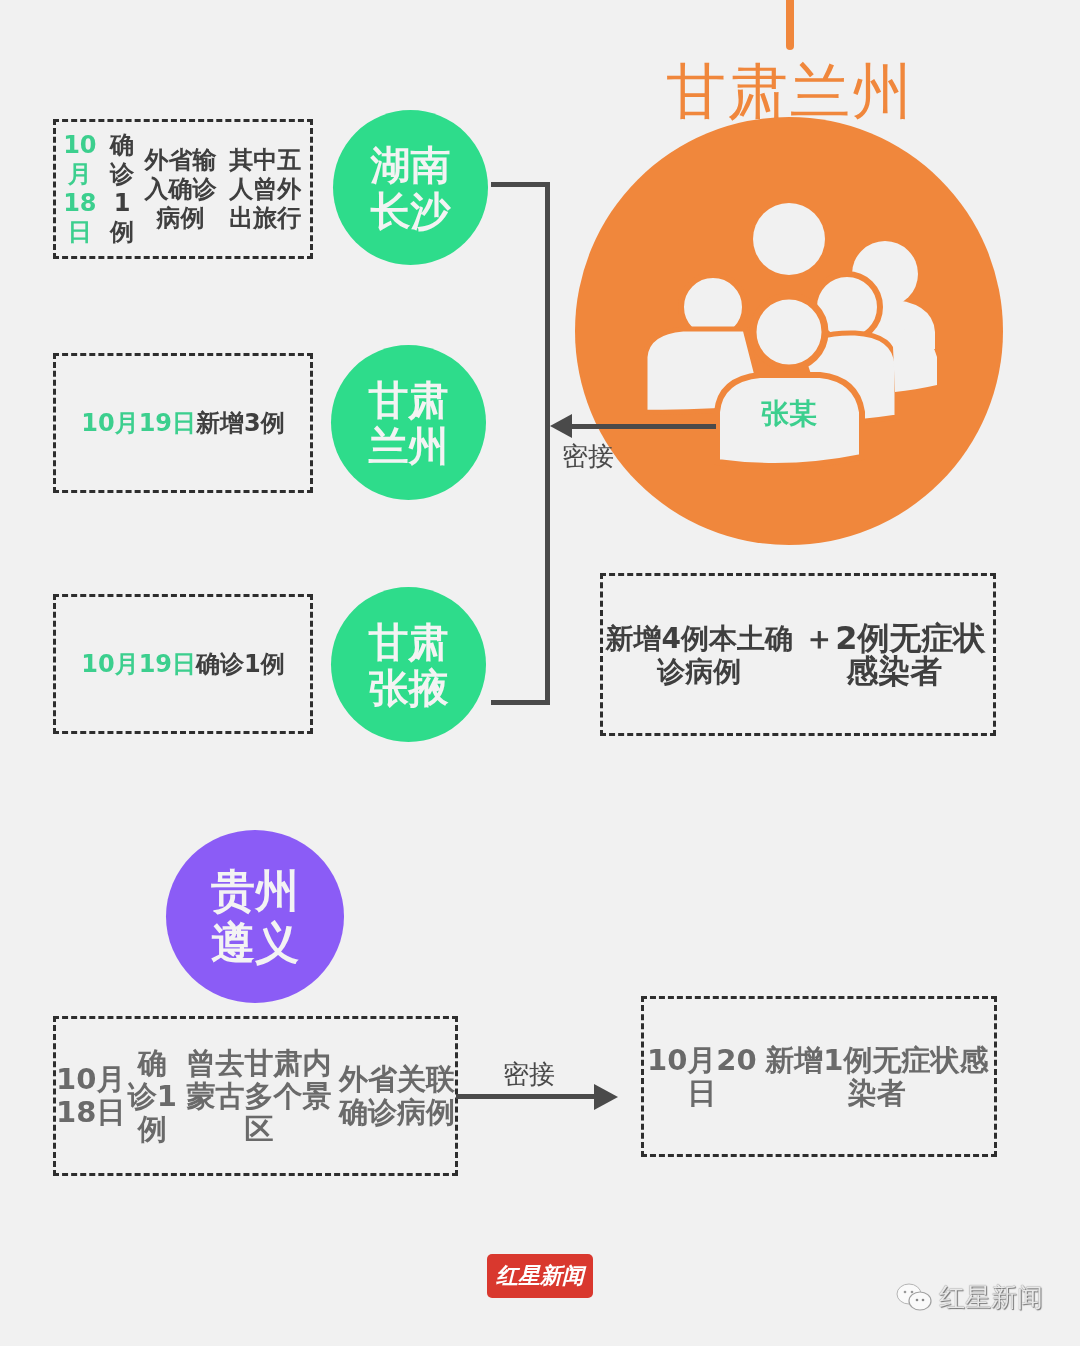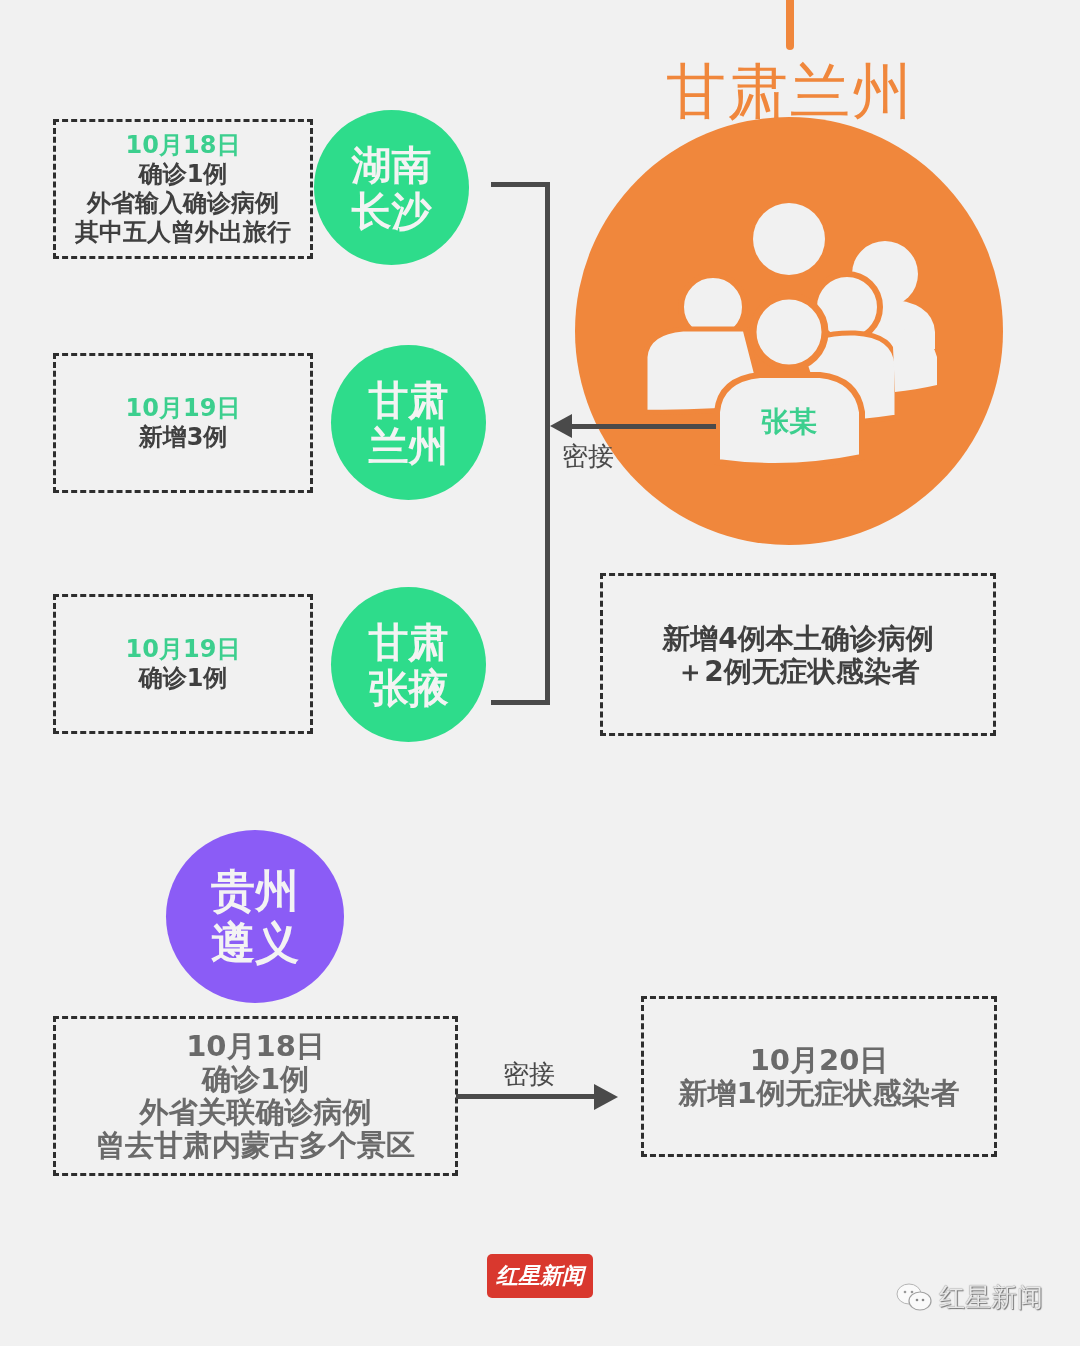--- a/index.html
+++ b/index.html
@@ -1,20 +1,20 @@
 <!DOCTYPE html>
 <html><head>
 <meta charset="utf-8">
 <style>
   html, body { margin:0; padding:0; }
   body { width:1080px; height:1346px; background:#f1f1f1; position:relative; overflow:hidden;
          font-family:"DejaVu Sans", sans-serif; }
   .abs { position:absolute; }
   .dbox { position:absolute; border:3px dashed #2e2e2e; box-sizing:border-box;
-          display:flex; flex-direction:column; align-items:center; justify-content:center; text-align:center; }
+          display:flex; flex-direction:row; align-items:center; justify-content:center; text-align:center; }
   .date-green { color:#3ccf8e; font-weight:bold; font-size:24px; line-height:29px; }
   .txt-dark { color:#3f3f3f; font-weight:bold; font-size:24px; line-height:29px; }
   .gcircle { position:absolute; border-radius:50%; background:#2edc8b; color:#f3f3f3;
              display:flex; flex-direction:column; align-items:center; justify-content:center;
              font-weight:bold; font-size:40px; line-height:46px; }
   .line { position:absolute; background:#4a4a4a; }
   .txt-grey { color:#6a6a6a; font-weight:bold; font-size:29px; line-height:33px; }
 </style>
 </head>
 <body>
@@ -34,38 +34,38 @@
     <path d="M70 295 L70 240 Q72 215 108 212 L170 212 L190 290 Q130 296 70 295 Z" fill="#f1f1f1" stroke="#f0873c" stroke-width="5"></path>
 
     <circle cx="272" cy="190" r="33" fill="#f1f1f1" stroke="#f0873c" stroke-width="6"></circle>
     <path d="M225 232 Q240 215 280 216 Q320 218 322 248 L322 300 Q290 305 250 307 Z" fill="#f1f1f1" stroke="#f0873c" stroke-width="5"></path>
 
     <path d="M305 210 Q355 210 362 240 L362 268 Q340 273 320 275 L318 230 Z" fill="#f1f1f1"></path>
 
     <circle cx="214" cy="215" r="36" fill="#f1f1f1" stroke="#f0873c" stroke-width="7"></circle>
     <path d="M142 345 L142 295 Q145 262 185 258 L245 258 Q282 262 287 295 L287 340 Q214 355 142 345 Z" fill="#f1f1f1" stroke="#f0873c" stroke-width="6"></path>
   </svg>
-  <div class="abs" style="left:150px; top:288px; width:128px; text-align:center; color:#3ccf8e; font-weight:bold; font-size:28px; line-height:34px;">张某</div>
+  <div class="abs" style="left:150px; top:280px; width:128px; text-align:center; color:#3ccf8e; font-weight:bold; font-size:28px; line-height:34px;">张某</div>
 </div>
 
 <div class="line" style="left:566px; top:424px; width:150px; height:5px;"></div>
 <div class="abs" style="left:550px; top:414px; width:0; height:0; border-top:12px solid transparent; border-bottom:12px solid transparent; border-right:22px solid #4a4a4a;"></div>
 <div class="abs" style="left:562px; top:440px; color:#4a4a4a; font-size:26px; line-height:32px;">密接</div>
 
 <div class="line" style="left:545px; top:182px; width:5px; height:523px;"></div>
 <div class="line" style="left:491px; top:182px; width:59px; height:5px;"></div>
 <div class="line" style="left:491px; top:700px; width:59px; height:5px;"></div>
 
 <div class="dbox" style="left:53px; top:119px; width:260px; height:140px;">
   <div class="date-green">10月18日</div>
   <div class="txt-dark">确诊1例</div>
   <div class="txt-dark">外省输入确诊病例</div>
   <div class="txt-dark">其中五人曾外出旅行</div>
 </div>
-<div class="gcircle" style="left:314px; top:110px; width:155px; height:155px;">
+<div class="gcircle" style="left:333px; top:110px; width:155px; height:155px;">
   <div>湖南</div>
   <div>长沙</div>
 </div>
 
 <div class="dbox" style="left:53px; top:353px; width:260px; height:140px;">
   <div class="date-green">10月19日</div>
   <div class="txt-dark">新增3例</div>
 </div>
 <div class="gcircle" style="left:331px; top:345px; width:155px; height:155px;">
   <div>甘肃</div>
@@ -76,34 +76,34 @@
   <div class="date-green">10月19日</div>
   <div class="txt-dark">确诊1例</div>
 </div>
 <div class="gcircle" style="left:331px; top:587px; width:155px; height:155px;">
   <div>甘肃</div>
   <div>张掖</div>
 </div>
 
 <div class="dbox" style="left:600px; top:573px; width:396px; height:163px;">
   <div class="txt-dark" style="font-size:28px; line-height:33px;">新增4例本土确诊病例</div>
-  <div class="txt-dark" style="font-size:28px; line-height:33px;text-align:center;">＋2例无症状感染者</div>
+  <div class="txt-dark" style="font-size:32px; line-height:33px;text-align:center;">＋2例无症状感染者</div>
 </div>
 
 <div class="abs" style="left:166px; top:830px; width:178px; height:173px; border-radius:50%; background:#8b5cf6; color:#f3f3f3;
             display:flex; flex-direction:column; align-items:center; justify-content:center; font-weight:bold; font-size:44px; line-height:52px;">
   <div>贵州</div>
   <div>遵义</div>
 </div>
 
 <div class="dbox" style="left:53px; top:1016px; width:405px; height:160px;">
   <div class="txt-grey">10月18日</div>
   <div class="txt-grey">确诊1例</div>
+  <div class="txt-grey">曾去甘肃内蒙古多个景区</div>
   <div class="txt-grey">外省关联确诊病例</div>
-  <div class="txt-grey">曾去甘肃内蒙古多个景区</div>
 </div>
 
 <div class="line" style="left:456px; top:1094px; width:140px; height:5px;"></div>
 <div class="abs" style="left:594px; top:1084px; width:0; height:0; border-top:13px solid transparent; border-bottom:13px solid transparent; border-left:24px solid #4a4a4a;"></div>
 <div class="abs" style="left:503px; top:1058px; color:#4a4a4a; font-size:26px; line-height:32px;">密接</div>
 
 <div class="dbox" style="left:641px; top:996px; width:356px; height:161px;align-items:center;">
   <div class="txt-grey">10月20日</div>
   <div class="txt-grey">新增1例无症状感染者</div>
 </div>

